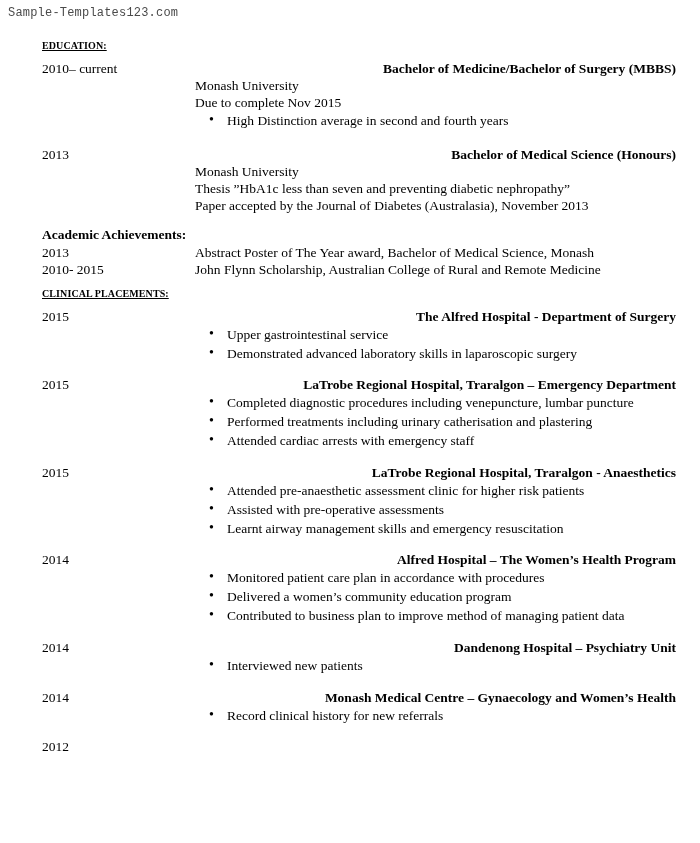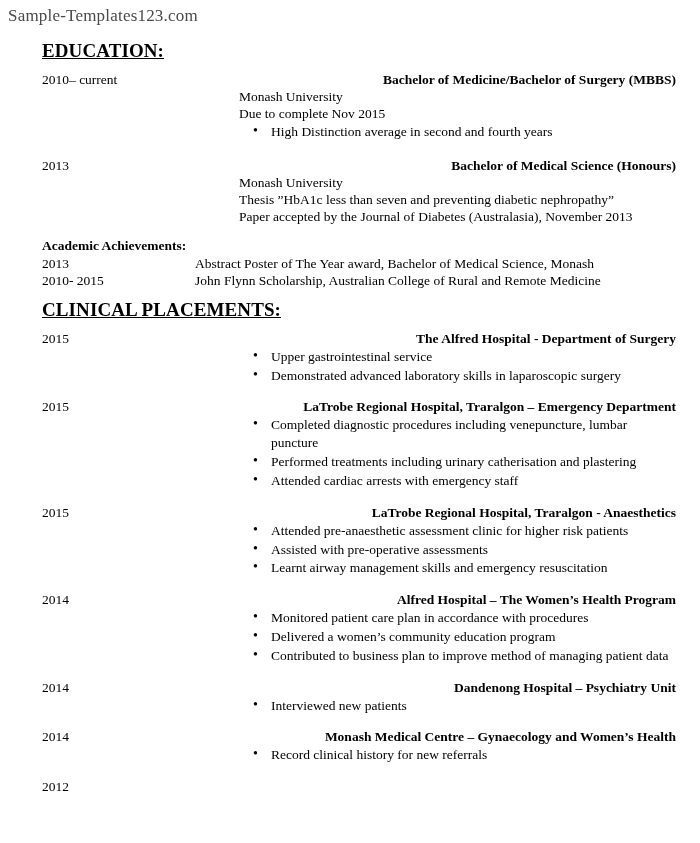--- a/index.html
+++ b/index.html
@@ -12,44 +12,43 @@
     background: #ffffff;
     font-family: "Liberation Serif", serif;
     color: #000000;
     position: relative;
     overflow: hidden;
   }
   .watermark {
     position: absolute;
     top: 6px;
     left: 8px;
-    font-family: Liberation Serif, serif;
-    font-size: 17px;
+    font-family: Liberation Mono, monospace;
+    font-size: 12px;
     color: #4a4a4a;
     letter-spacing: 0.2px;
   }
   .page {
     position: absolute;
     top: 30px;
     left: 0;
     width: 700px;
     padding: 0 24px 0 20px;
     box-sizing: border-box;
   }
   .section-title {
     font-weight: bold;
-    font-size: 19px;
+    font-size: 10px;
     text-decoration: underline;
     margin: 10px 0 10px 22px;
     letter-spacing: 0.1px;
   }
   .entry {
     display: flex;
     margin: 0 0 6px 0;
-    gap: 44px;
   }
   .entry .date {
     width: 175px;
     flex: 0 0 175px;
     font-size: 13.5px;
     padding-left: 22px;
     box-sizing: border-box;
   }
   .entry .body {
     flex: 1 1 auto;

